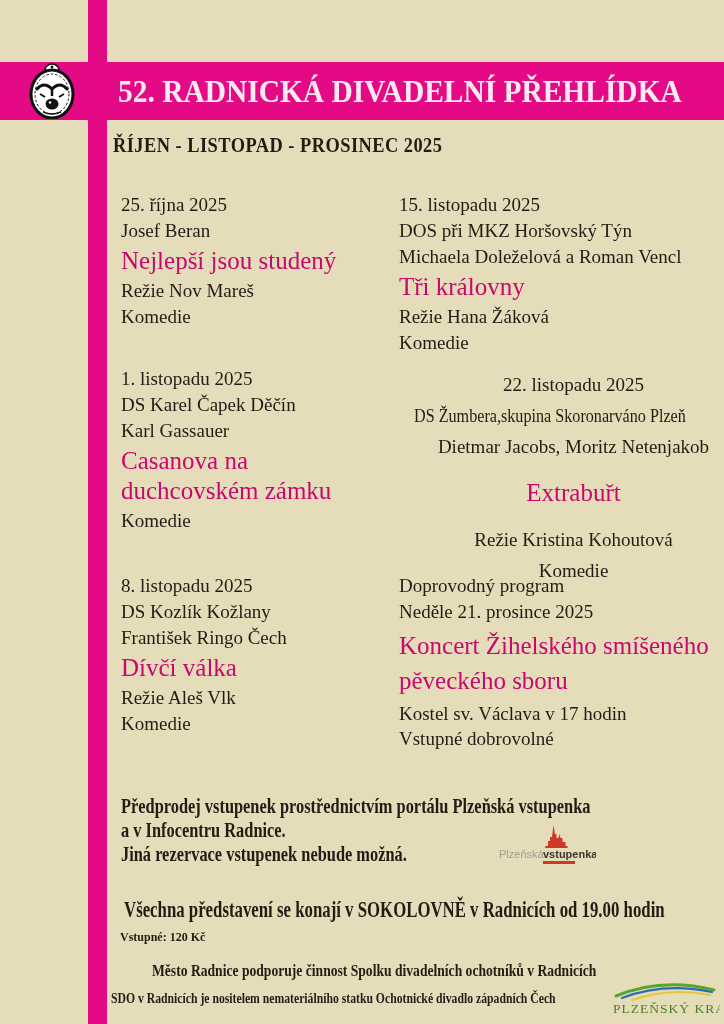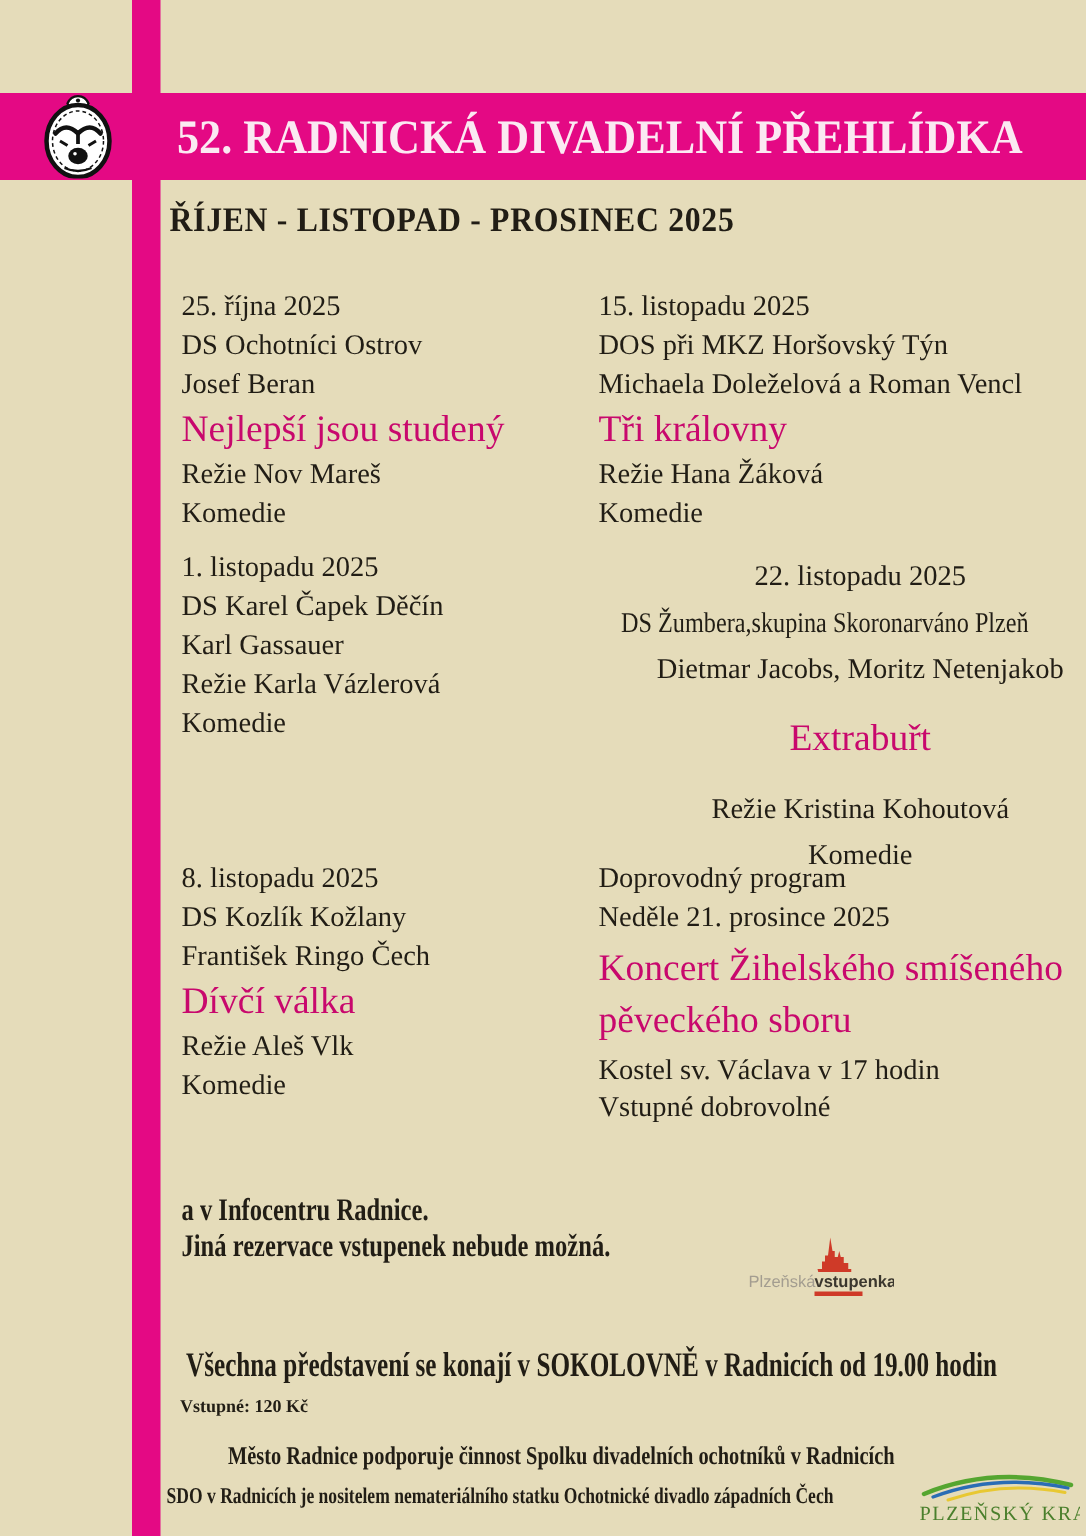--- a/index.html
+++ b/index.html
@@ -14,21 +14,21 @@
   
   .stripe-v{left:88px;top:0;width:19px;height:1024px;background:var(--accent,#e40984);}
   .band{left:0;top:62px;width:724px;height:58px;background:var(--accent,#e40984);}
   .band-title{
     left:118px;top:62px;height:58px;display:flex;align-items:center;
     font-size:32px;font-weight:bold;color:var(--band-text,#fbe9f2);
     white-space:nowrap;
   }
   .emblem{left:28px;top:63px;}
   .subtitle{
-    left:113px;top:134px;font-size:23px;font-weight:bold;white-space:nowrap;
+    left:113px;top:134px;font-size:20px;font-weight:bold;white-space:nowrap;
     letter-spacing:.5px;
   }
   
   .cx73{display:inline-block;transform:scaleX(.73);transform-origin:0 50%;white-space:nowrap;}
   .cx78{display:inline-block;transform:scaleX(.78);transform-origin:0 50%;white-space:nowrap;}
   .cx80{display:inline-block;transform:scaleX(.80);transform-origin:0 50%;white-space:nowrap;}
   .cx85{display:inline-block;transform:scaleX(.85);transform-origin:0 50%;white-space:nowrap;}
   .cx92{display:inline-block;transform:scaleX(.92);transform-origin:0 50%;white-space:nowrap;}
   
   .ev{position:absolute;font-weight:normal;}
@@ -81,32 +81,31 @@
 <div class="abs band-title">
   <span class="cx92">52. RADNICKÁ DIVADELNÍ PŘEHLÍDKA</span>
 </div>
 
 <div class="abs subtitle">
   <span class="cx92">ŘÍJEN - LISTOPAD - PROSINEC 2025</span>
 </div>
 
 <div class="ev pos-e0">
   <div class="ev-line">25. října 2025</div>
-  <div class="ev-line">DS Ochotníci Ostrov</div>
   <div class="ev-line">Josef Beran</div>
   <div class="ev-title">Nejlepší jsou studený</div>
   <div class="ev-line">Režie Nov Mareš</div>
   <div class="ev-line">Komedie</div>
 </div>
 
 <div class="ev pos-e1">
   <div class="ev-line">1. listopadu 2025</div>
   <div class="ev-line">DS Karel Čapek Děčín</div>
   <div class="ev-line">Karl Gassauer</div>
-  <div class="ev-line">Režie Karla Vázlerová</div>
+  <div class="ev-title">Casanova na duchcovském zámku</div>
   <div class="ev-line">Komedie</div>
 </div>
 
 <div class="ev pos-e2">
   <div class="ev-line">8. listopadu 2025</div>
   <div class="ev-line">DS Kozlík Kožlany</div>
   <div class="ev-line">František Ringo Čech</div>
   <div class="ev-title">Dívčí válka</div>
   <div class="ev-line">Režie Aleš Vlk</div>
   <div class="ev-line">Komedie</div>
@@ -132,20 +131,21 @@
 
 <div class="ev pos-e5 side">
   <div class="ev-line hd">Doprovodný program</div>
   <div class="ev-line hd">Neděle 21. prosince 2025</div>
   <div class="ev-title">Koncert Žihelského smíšeného pěveckého sboru</div>
   <div class="ev-line">Kostel sv. Václava v 17 hodin</div>
   <div class="ev-line">Vstupné dobrovolné</div>
 </div>
 
 <div class="abs presale">
+  <div><span class="cx78">Předprodej vstupenek prostřednictvím portálu Plzeňská vstupenka</span></div>
   <div><span class="cx78">a v Infocentru Radnice.</span></div>
   <div><span class="cx78">Jiná rezervace vstupenek nebude možná.</span></div>
 </div>
 
 <div class="abs vlogo">
   <svg width="100" height="48" viewBox="0 0 100 48">
     <g fill="#cf3a28">
       <path d="M49,26 h3 v-5 h2 v-4 h2 l1.5,-12 1.5,9 h1.5 v4 h2 l1,-4 1,4 h2 v4 h3 v4 h2 v2 h-22 z"></path>
     </g>
     <text x="3" y="38" font-family="Liberation Sans, sans-serif" font-size="11" fill="#a39d90">Plzeňská</text>

